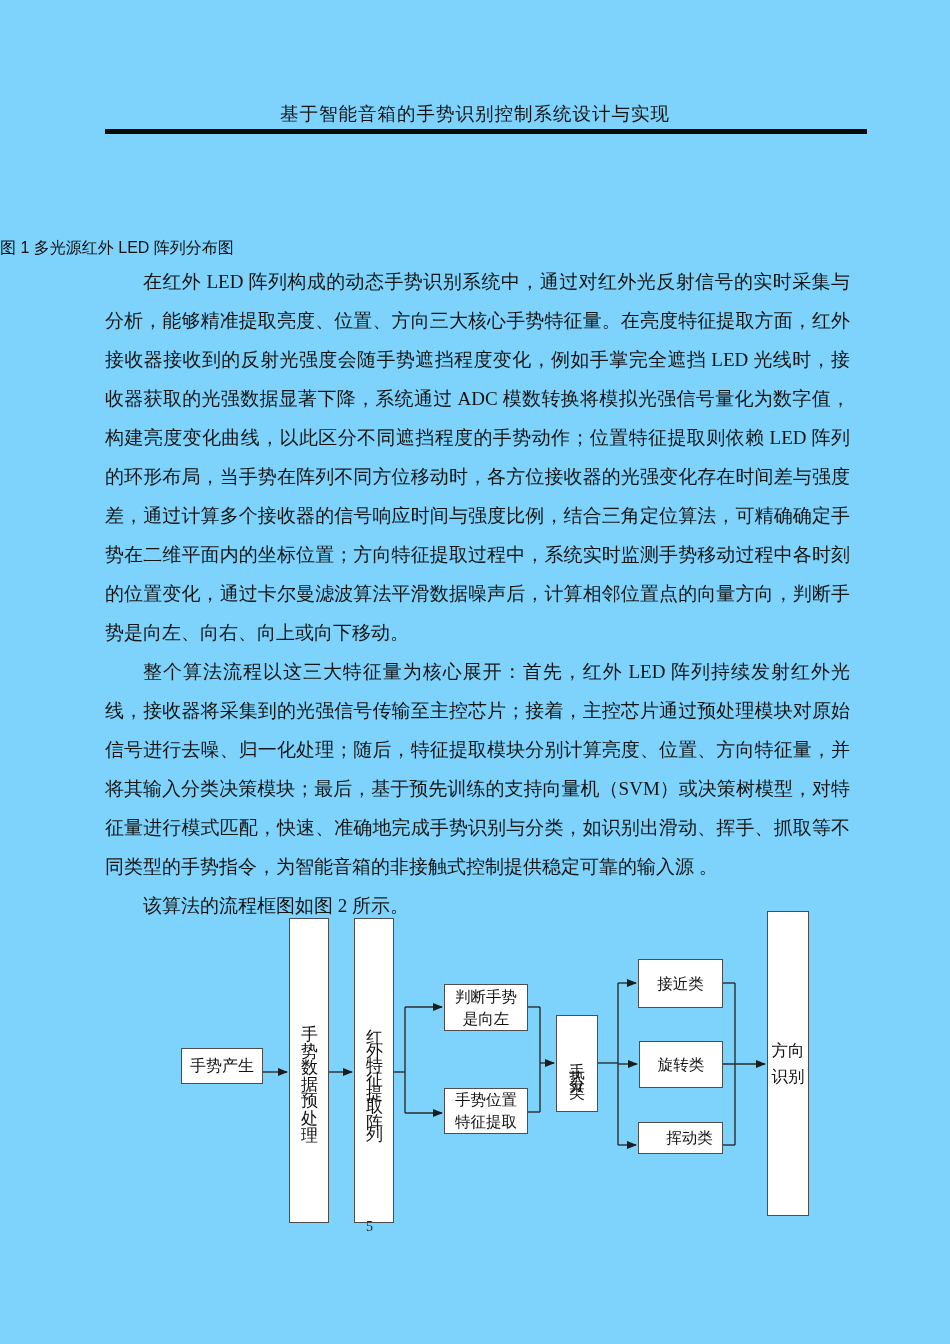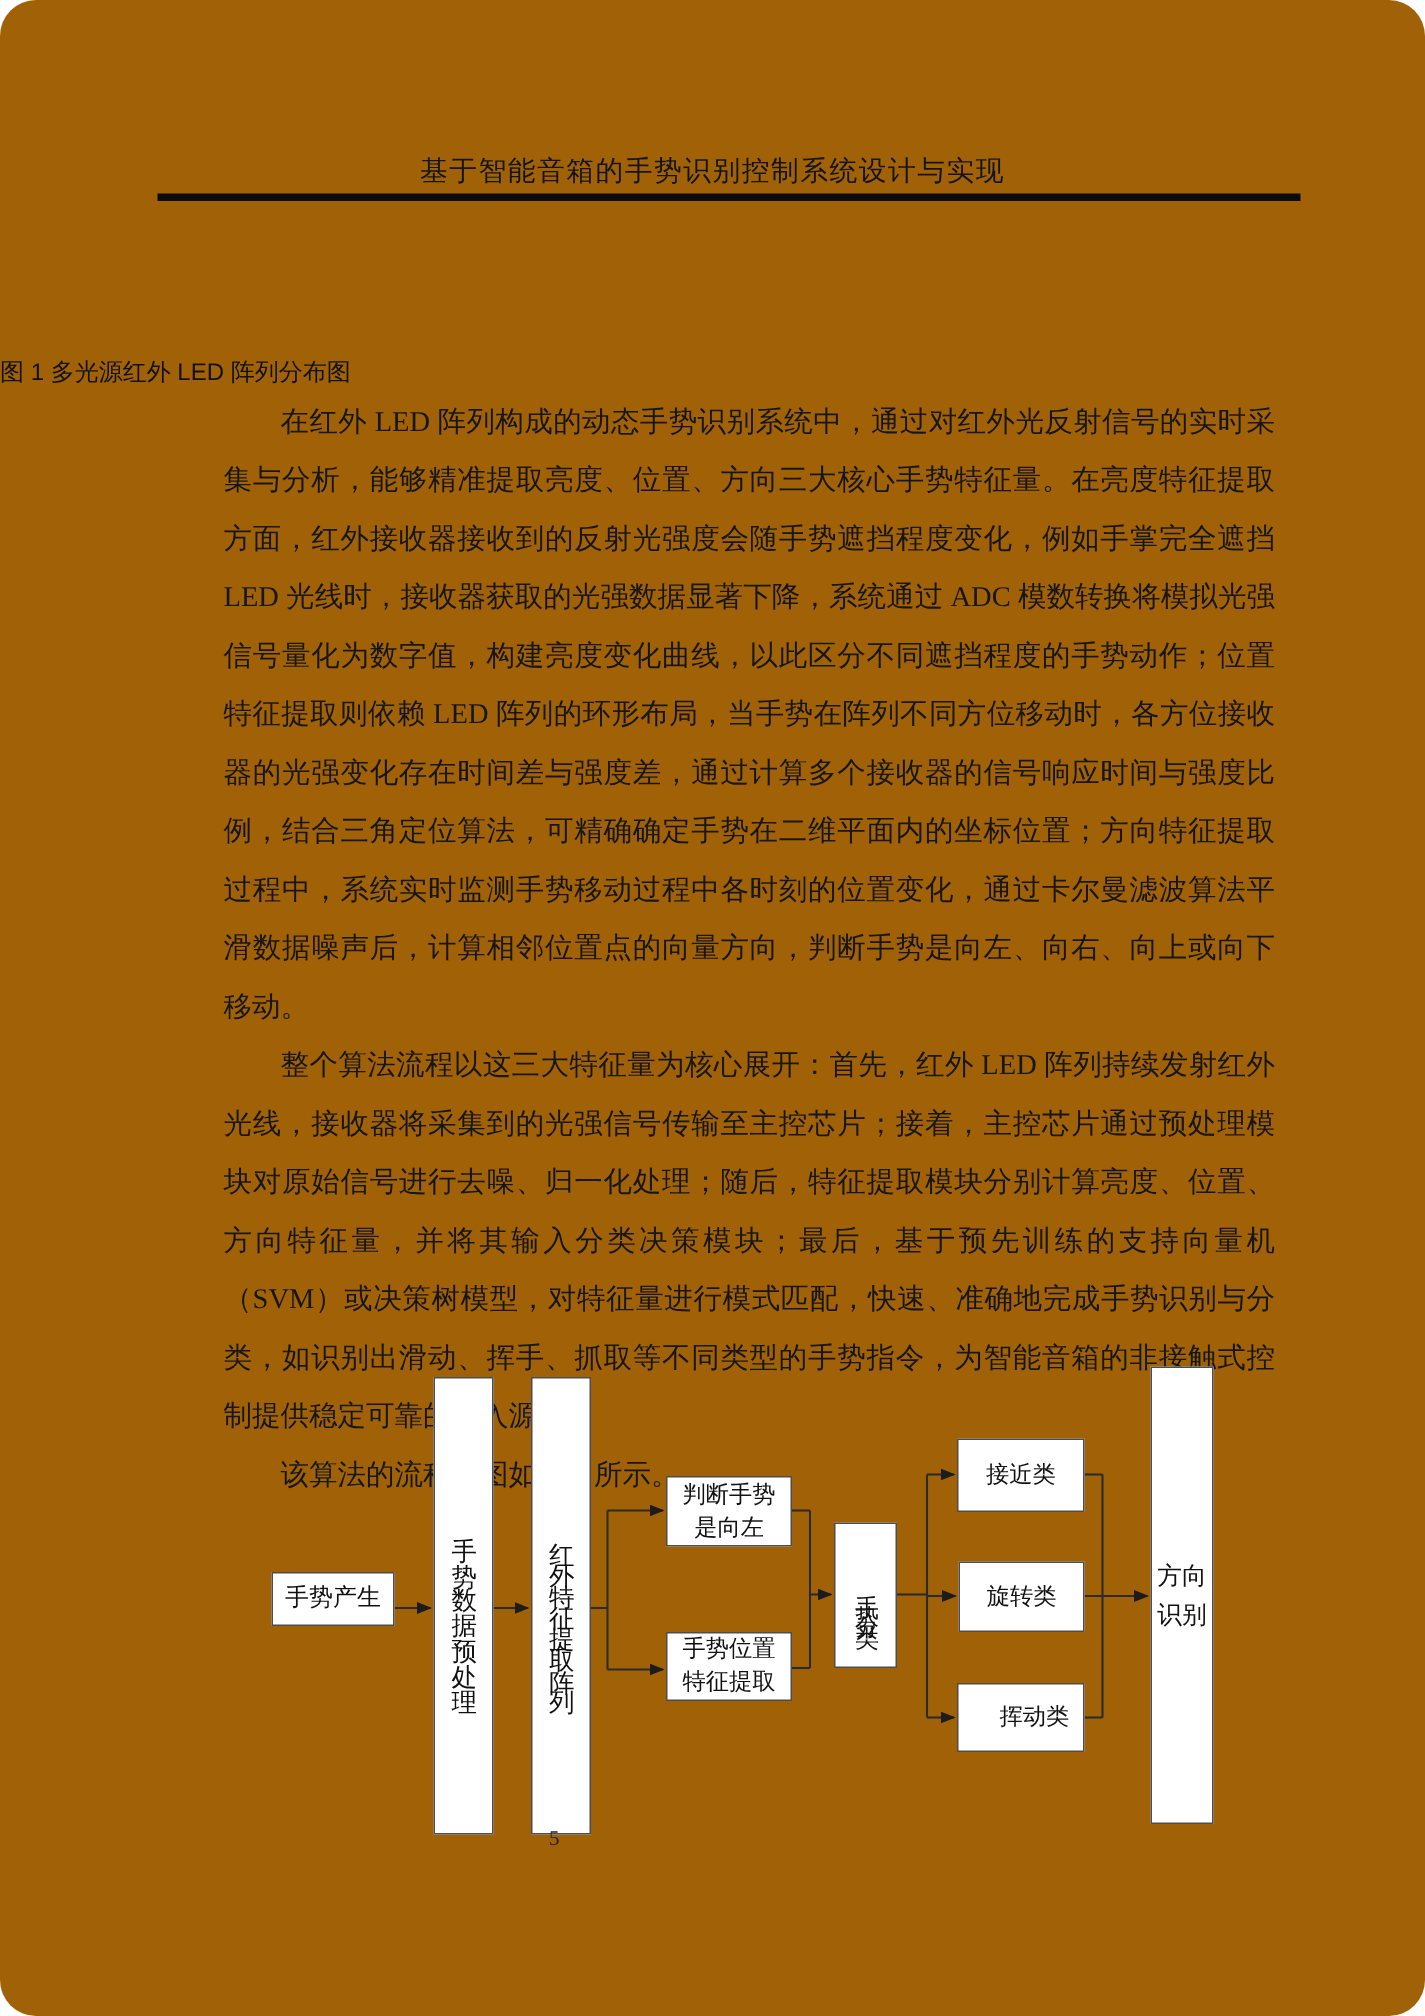--- a/index.html
+++ b/index.html
@@ -1,25 +1,24 @@
 <!DOCTYPE html>
 <html><head>
 <meta charset="utf-8">
 <style>
   * { margin: 0; padding: 0; box-sizing: border-box; }
   html, body { background: #ffffff; }
   .page {
     position: relative;
     width: 950px;
     height: 1344px;
-    background: #a16207;
+    background: #7dd3fc;
     font-family: "Liberation Serif", "DejaVu Serif", serif;
     color: #1a1a1a;
     overflow: hidden;
-    border-radius: 24px;
   }
   .header-title {
     position: absolute;
     top: 101px; left: 0; width: 950px;
     text-align: center;
     font-size: 18.5px;
     letter-spacing: 1px;
     color: #141414;
   }
   .header-rule {
@@ -40,21 +39,21 @@
   }
   .body-text {
     position: absolute;
     top: 262px; left: 105px; width: 745px;
     font-size: 19px;
     line-height: 39px;
     text-align: justify;
     text-justify: inter-character;
     color: #161616;
   }
-  .body-text p { text-indent: 2em; text-align: justify; margin-left: 44px; }
+  .body-text p { text-indent: 2em; text-align: justify; }
   .flow-node {
     position: absolute;
     border: 1.5px solid #4d4d4d;
     background: #ffffff;
     display: flex;
     align-items: center;
     justify-content: center;
     text-align: center;
     color: #111;
     font-size: 15.5px;
@@ -150,21 +149,21 @@
     </div>
 
     <div class="flow-node" style="left:638px; top:959px; width:85px; height:49px;">
       <span>接近类</span>
     </div>
 
     <div class="flow-node" style="left:639px; top:1041px; width:84px; height:47px;text-align:center;">
       <span>旋转类</span>
     </div>
 
-    <div class="flow-node" style="left:638px; top:1122px; width:85px; height:46px;padding-left:18px;">
+    <div class="flow-node" style="left:638px; top:1122px; width:85px; height:32px;padding-left:18px;">
       <span>挥动类</span>
     </div>
 
     <div class="flow-node" style="left:767px; top:911px; width:42px; height:305px;justify-content:center;">
       <span class="wrap-2">方向识别</span>
     </div>
 
   </div>
 
   <div class="page-number">5</div>

